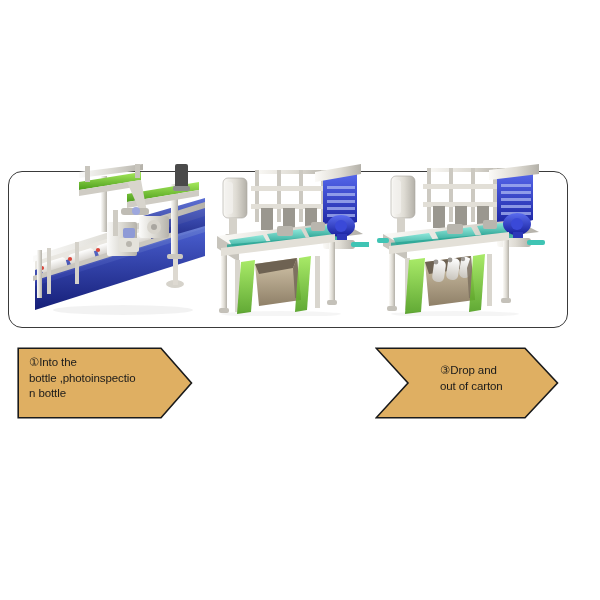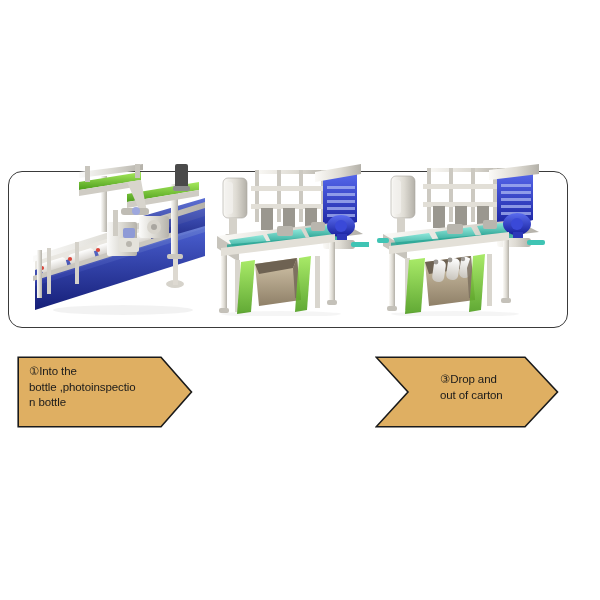--- a/index.html
+++ b/index.html
@@ -31,21 +31,21 @@
     position: absolute;
     top: -8px;
     height: 152px;
     overflow: visible;
   }
   #photo-slot-1 { left: 14px;  width: 182px; }
   #photo-slot-2 { left: 202px; width: 158px; }
   #photo-slot-3 { left: 368px; width: 170px; }
 
   
-  #arrow-row { position: absolute; left: 0; top: 356px; width: 600px; height: 80px; }
+  #arrow-row { position: absolute; left: 0; top: 347px; width: 600px; height: 80px; }
   .arrow-wrap { position: absolute; top: 0; height: 72px; }
   .arrow-svg { display: block; }
   .arrow-text {
     position: absolute;
     color: #1a1a1a;
     font-size: 11.5px;
     line-height: 15.5px;
     font-family: "Liberation Sans", sans-serif;
     white-space: pre-line;
     letter-spacing: -0.1px;

